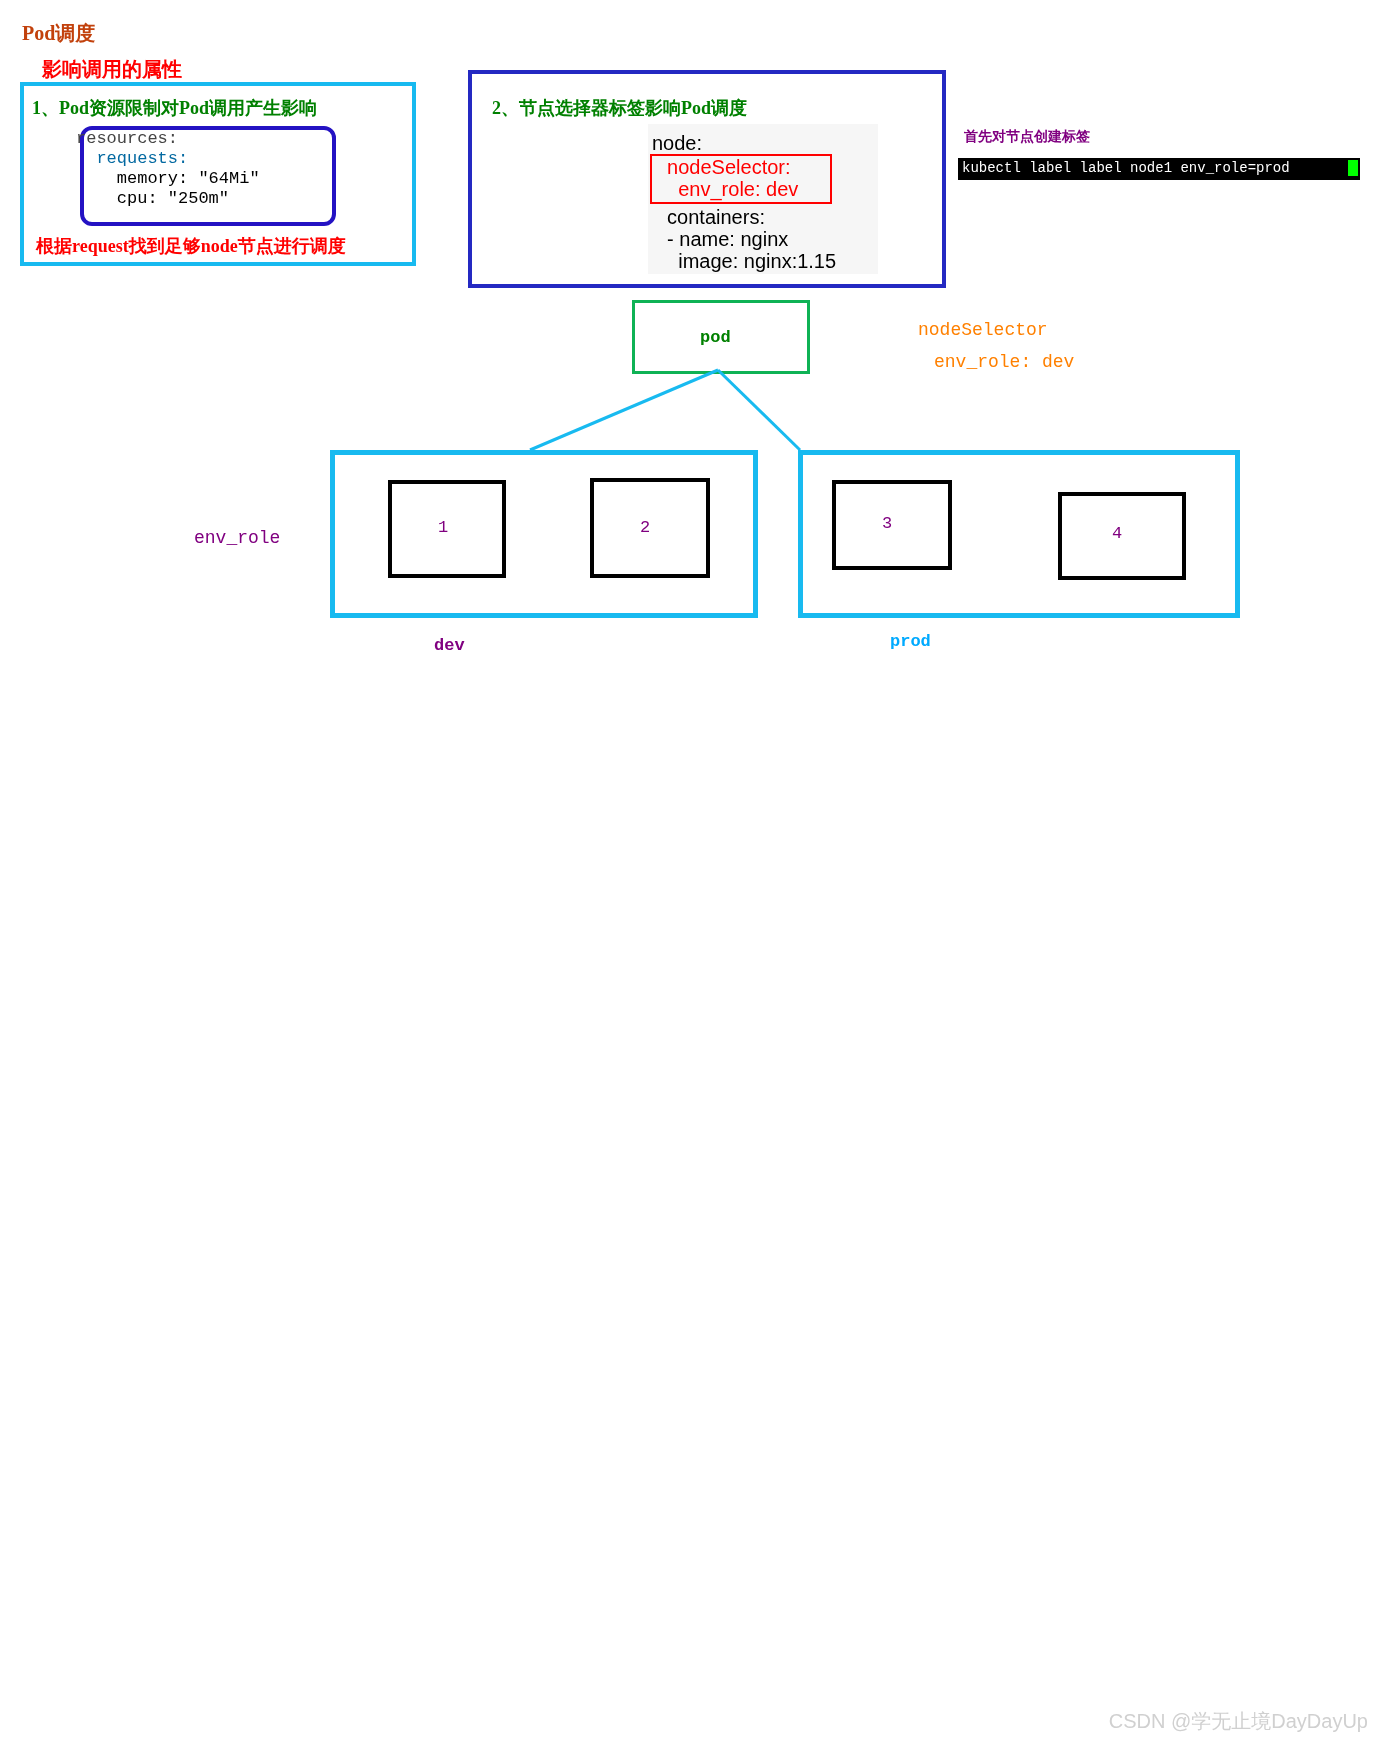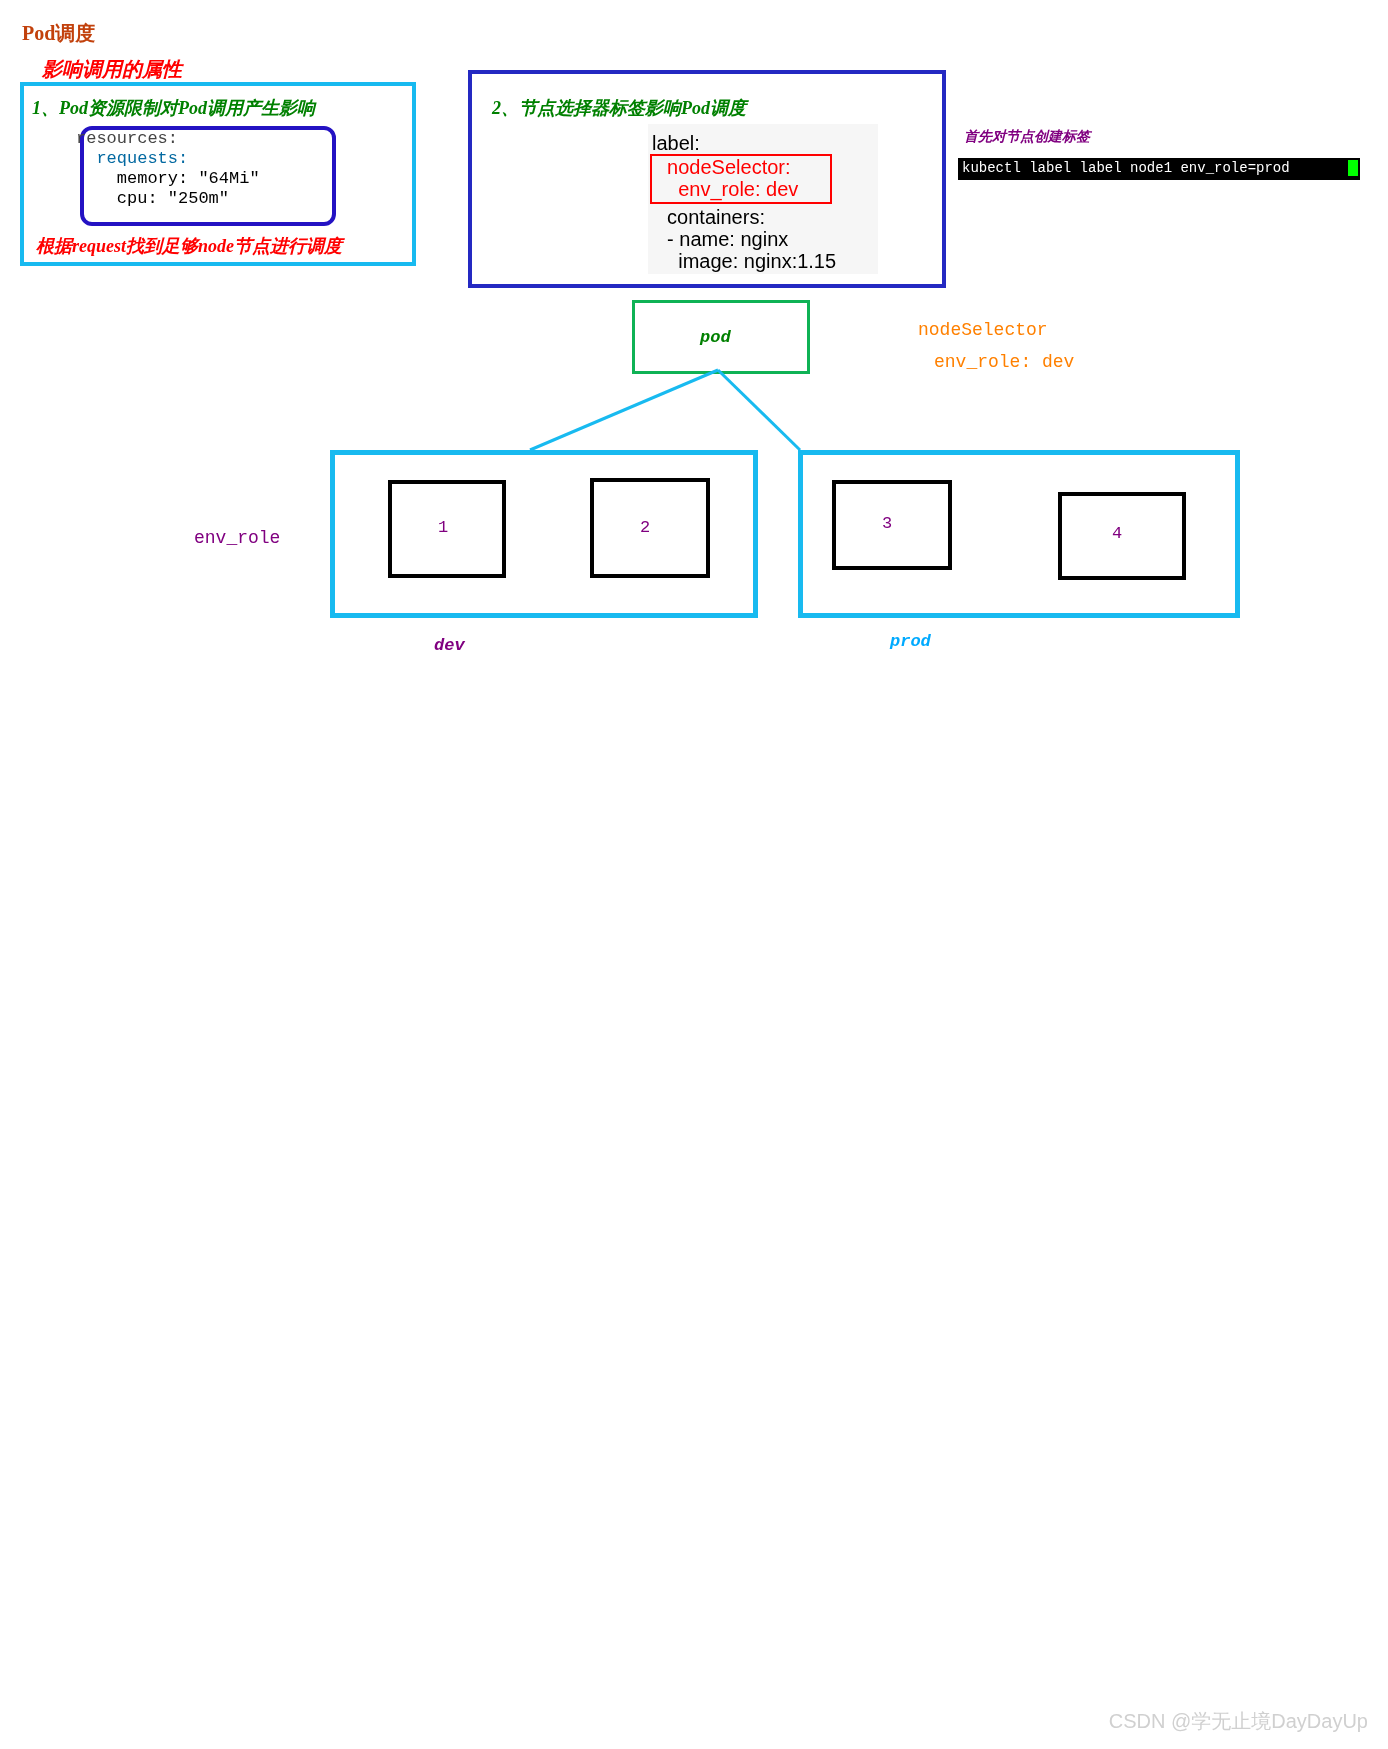--- a/index.html
+++ b/index.html
@@ -6,21 +6,21 @@
     margin: 0;
     padding: 0;
     width: 1388px;
     height: 1749px;
     background: #ffffff;
     font-family: "SimSun", "宋体", serif;
     position: relative;
     font-size: 18px;
   }
   .abs { position: absolute; }
-  .bold { font-weight: bold; font-style: italic; }
+  .bold { font-weight: bold; }
   .mono { font-family: "Courier New", monospace; }
   .title { color: #c2410c; font-weight: bold; }
   .red { color: #ff0000; }
   .green { color: #008000; }
   .purple { color: #800080; }
   .orange { color: #ff8000; }
   .cyan { color: #00aaff; }
   .watermark {
     color: #d0d0d0;
     font-family: sans-serif;
@@ -42,21 +42,21 @@
 <div class="abs mono" style="left:76px; top:148px; font-size:17px; color:#0369a1; white-space:pre; line-height:1.3;">  requests:</div>
 <div class="abs mono" style="left:76px; top:168px; font-size:17px; color:#000; white-space:pre; line-height:1.3;">    memory: "64Mi"</div>
 <div class="abs mono" style="left:76px; top:188px; font-size:17px; color:#000; white-space:pre; line-height:1.3;">    cpu: "250m"</div>
 
 <div class="abs red bold" style="left:36px; top:234px; font-size:18px;">根据request找到足够node节点进行调度</div>
 
 <div class="abs" style="left:468px; top:70px; width:470px; height:210px; border:4px solid #2429c2;"></div>
 <div class="abs green bold" style="left:492px; top:96px; font-size:18px;">2、节点选择器标签影响Pod调度</div>
 
 <div class="abs" style="left:648px; top:124px; width:230px; height:150px; background:#f6f6f6; font-family:sans-serif;"></div>
-<div class="abs" style="left:652px; top:132px; font-size:20px; font-family:sans-serif;">label:</div>
+<div class="abs" style="left:652px; top:132px; font-size:20px; font-family:sans-serif;">node:</div>
 
 <div class="abs" style="left:650px; top:154px; width:178px; height:46px; border:2px solid #ff0000;"></div>
 <div class="abs red" style="left:656px; top:156px; font-size:20px; font-family:sans-serif; white-space:pre;">  nodeSelector:</div>
 <div class="abs red" style="left:656px; top:178px; font-size:20px; font-family:sans-serif; white-space:pre;">    env_role: dev</div>
 
 <div class="abs" style="left:656px; top:206px; font-size:20px; font-family:sans-serif; white-space:pre;">  containers:</div>
 <div class="abs" style="left:656px; top:228px; font-size:20px; font-family:sans-serif; white-space:pre;">  - name: nginx</div>
 <div class="abs" style="left:656px; top:250px; font-size:20px; font-family:sans-serif; white-space:pre;">    image: nginx:1.15</div>
 
 <div class="abs purple bold" style="left:964px; top:128px; font-size:14px;">首先对节点创建标签</div>

